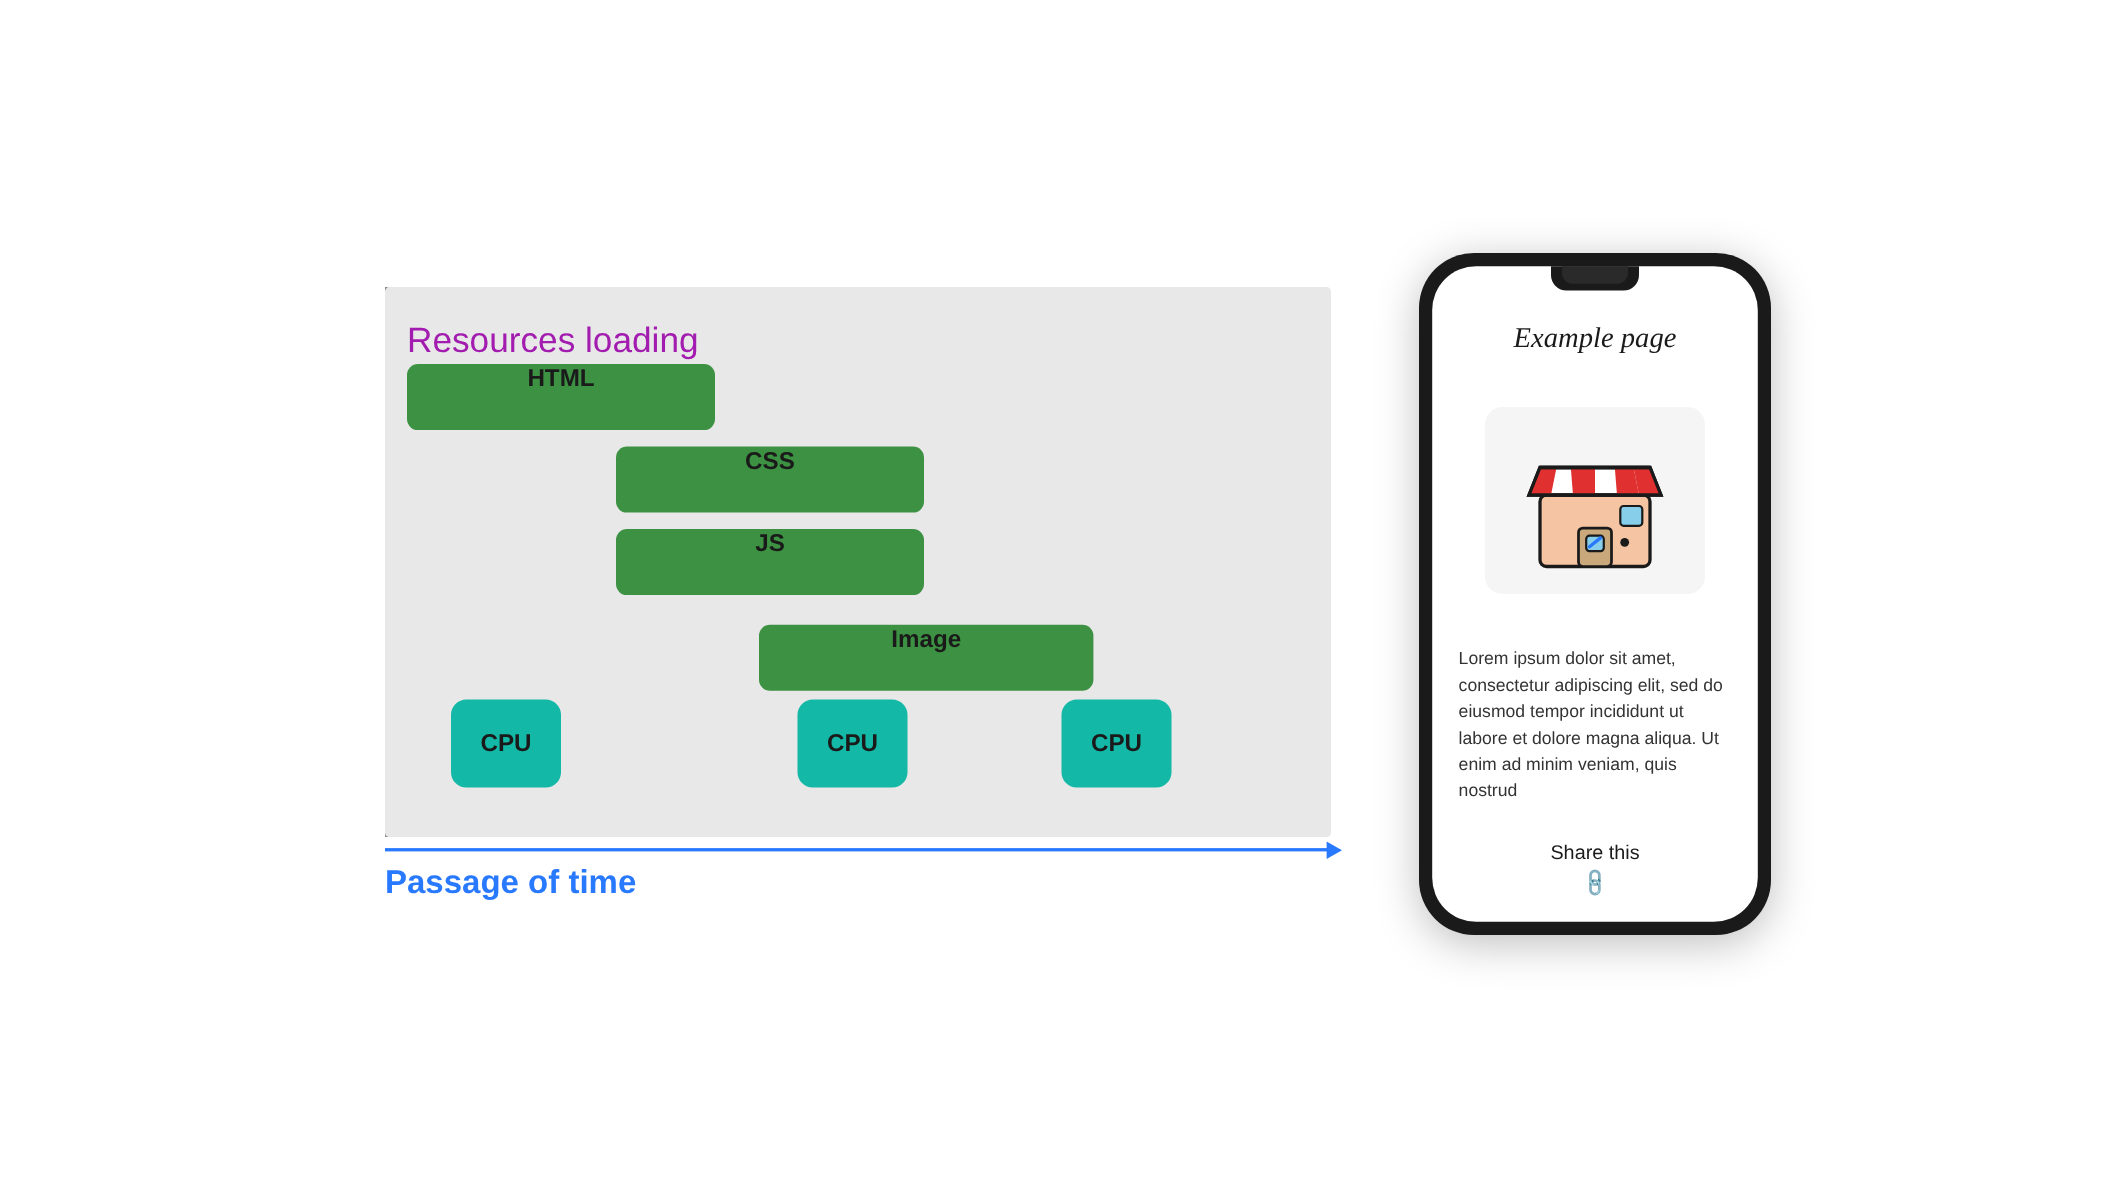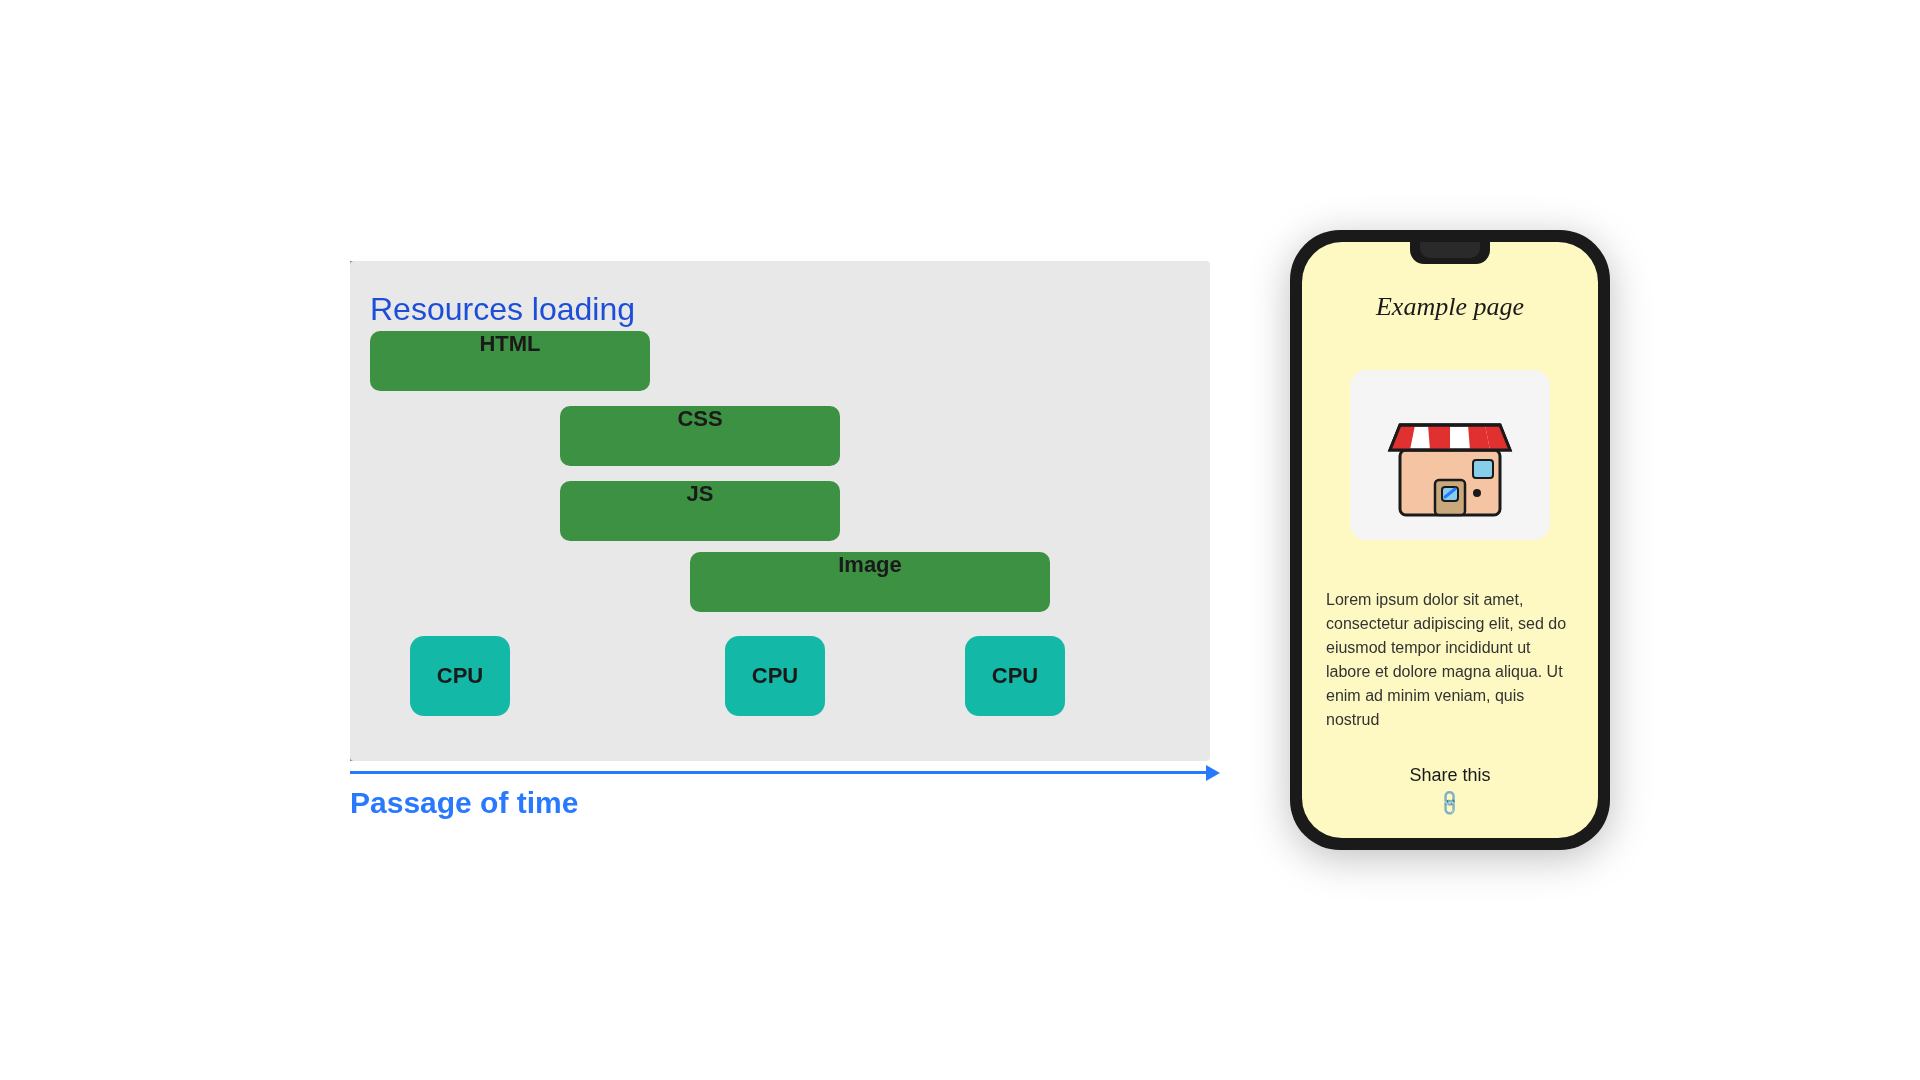--- a/index.html
+++ b/index.html
@@ -30,21 +30,21 @@
       height: 500px;
       border-radius: 4px;
       position: relative;
       padding: 30px 40px 30px 20px;
       margin-left: 40px;
     }
 
     .chart-title {
       font-size: 32px;
       font-weight: 500;
-      color: #1d4ed8;
+      color: #a21caf;
       margin-bottom: 20px;
     }
 
     .resource-bar {
       background: #3d9142;
       border-radius: 10px;
       display: flex;
       align-items: flex-start;
       justify-content: center;
       font-size: 22px;
@@ -140,21 +140,21 @@
       left: 50%;
       transform: translateX(-50%);
       width: 60px;
       height: 16px;
       background: #2a2a2a;
       border-radius: 0 0 10px 10px;
       z-index: 11;
     }
 
     .phone-screen {
-      background: #fef9c3;
+      background: #ffffff;
       border-radius: 40px;
       width: 100%;
       height: 100%;
       overflow: hidden;
       display: flex;
       flex-direction: column;
       align-items: center;
       padding: 50px 20px 24px 20px;
       gap: 32px;
     }
@@ -228,21 +228,21 @@
       </div>
 
       <div class="resource-bar" style="top:145px; left:210px; width:280px; height:60px;">
         <span>CSS</span>
       </div>
 
       <div class="resource-bar" style="top:220px; left:210px; width:280px; height:60px;">
         <span>JS</span>
       </div>
 
-      <div class="resource-bar" style="top:291px; left:340px; width:360px; height:60px;">
+      <div class="resource-bar" style="top:307px; left:340px; width:304px; height:60px;">
         <span>Image</span>
       </div>
 
       <div class="cpu-block" style="top:375px; left:60px; width:100px; height:80px;">
         <span>CPU</span>
       </div>
       <div class="cpu-block" style="top:375px; left:375px; width:100px; height:80px;">
         <span>CPU</span>
       </div>
       <div class="cpu-block" style="top:375px; left:615px; width:100px; height:80px;">

